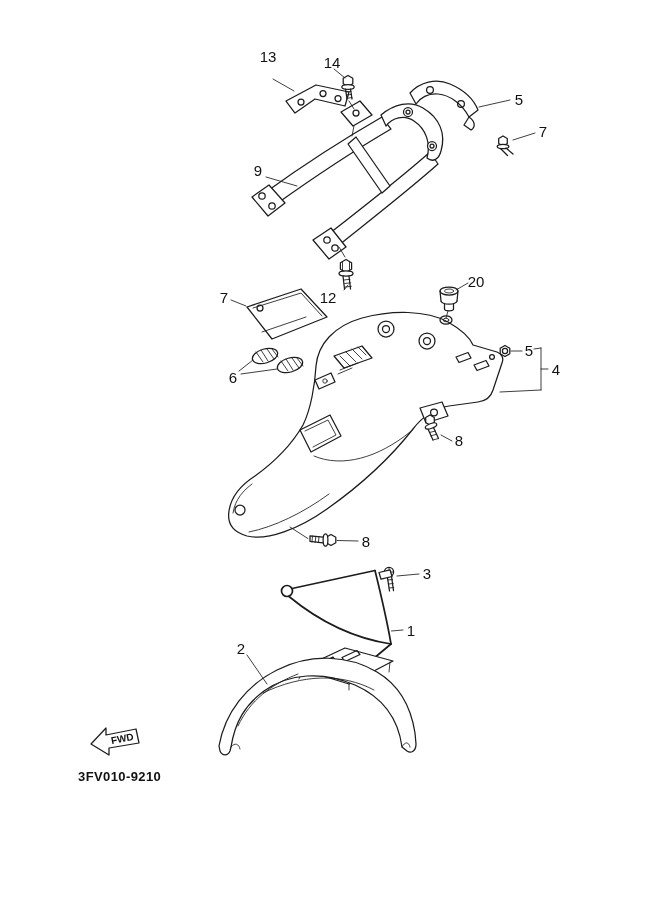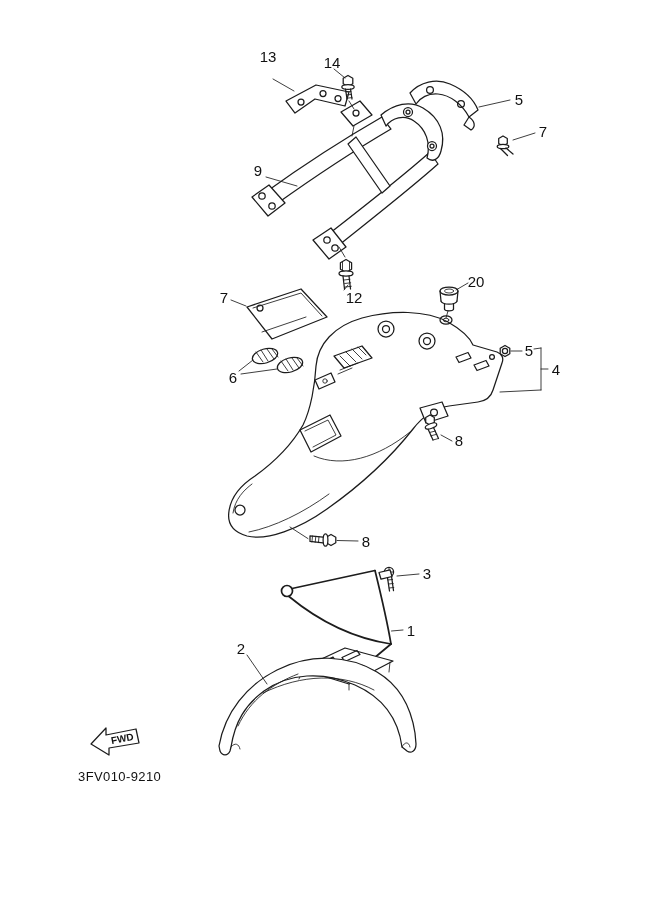--- a/index.html
+++ b/index.html
@@ -13,21 +13,21 @@
   .ln  { fill:none; stroke:var(--line); stroke-width:1.25; stroke-linecap:round; stroke-linejoin:round; }
   .fw  { fill:#fff;  stroke:var(--line); stroke-width:1.25; stroke-linecap:round; stroke-linejoin:round; }
   .thin{ fill:none; stroke:var(--line); stroke-width:0.85; stroke-linecap:round; }
   .wire{ fill:none; stroke:var(--line); stroke-width:1.7;  stroke-linecap:round; stroke-linejoin:round; }
   .callout {
     position:absolute; transform:translate(-50%,-50%);
     font-size:15px; color:#111; line-height:1; user-select:none;
   }
   .part-code {
     position:absolute; left:78px; top:769px;
-    font-size:13px; font-weight:normal; letter-spacing:.4px; color:#111;
+    font-size:13px; font-weight:bold; letter-spacing:.4px; color:#111;
   }
   .fwd-text { font: bold 10px "Liberation Sans", sans-serif; fill:#111; }
 </style>
 </head>
 <body>
 
 <div class="stage">
 
   <svg width="661" height="913" viewBox="0 0 661 913">
 
@@ -209,21 +209,21 @@
       <path class="thin" d="M247,655 L267,684"></path>
     </g>
   </svg>
 
   <span class="callout" style="left:332px;top:62px">14</span>
   <span class="callout" style="left:268px;top:56px">13</span>
   <span class="callout" style="left:519px;top:99px">5</span>
   <span class="callout" style="left:543px;top:131px">7</span>
   <span class="callout" style="left:258px;top:170px">9</span>
   <span class="callout" style="left:476px;top:281px">20</span>
-  <span class="callout" style="left:354px;top:297px">12</span>
+  <span class="callout" style="left:328px;top:297px">12</span>
   <span class="callout" style="left:224px;top:297px">7</span>
   <span class="callout" style="left:529px;top:350px">5</span>
   <span class="callout" style="left:556px;top:369px">4</span>
   <span class="callout" style="left:233px;top:377px">6</span>
   <span class="callout" style="left:459px;top:440px">8</span>
   <span class="callout" style="left:366px;top:541px">8</span>
   <span class="callout" style="left:427px;top:573px">3</span>
   <span class="callout" style="left:411px;top:630px">1</span>
   <span class="callout" style="left:241px;top:648px">2</span>
 

